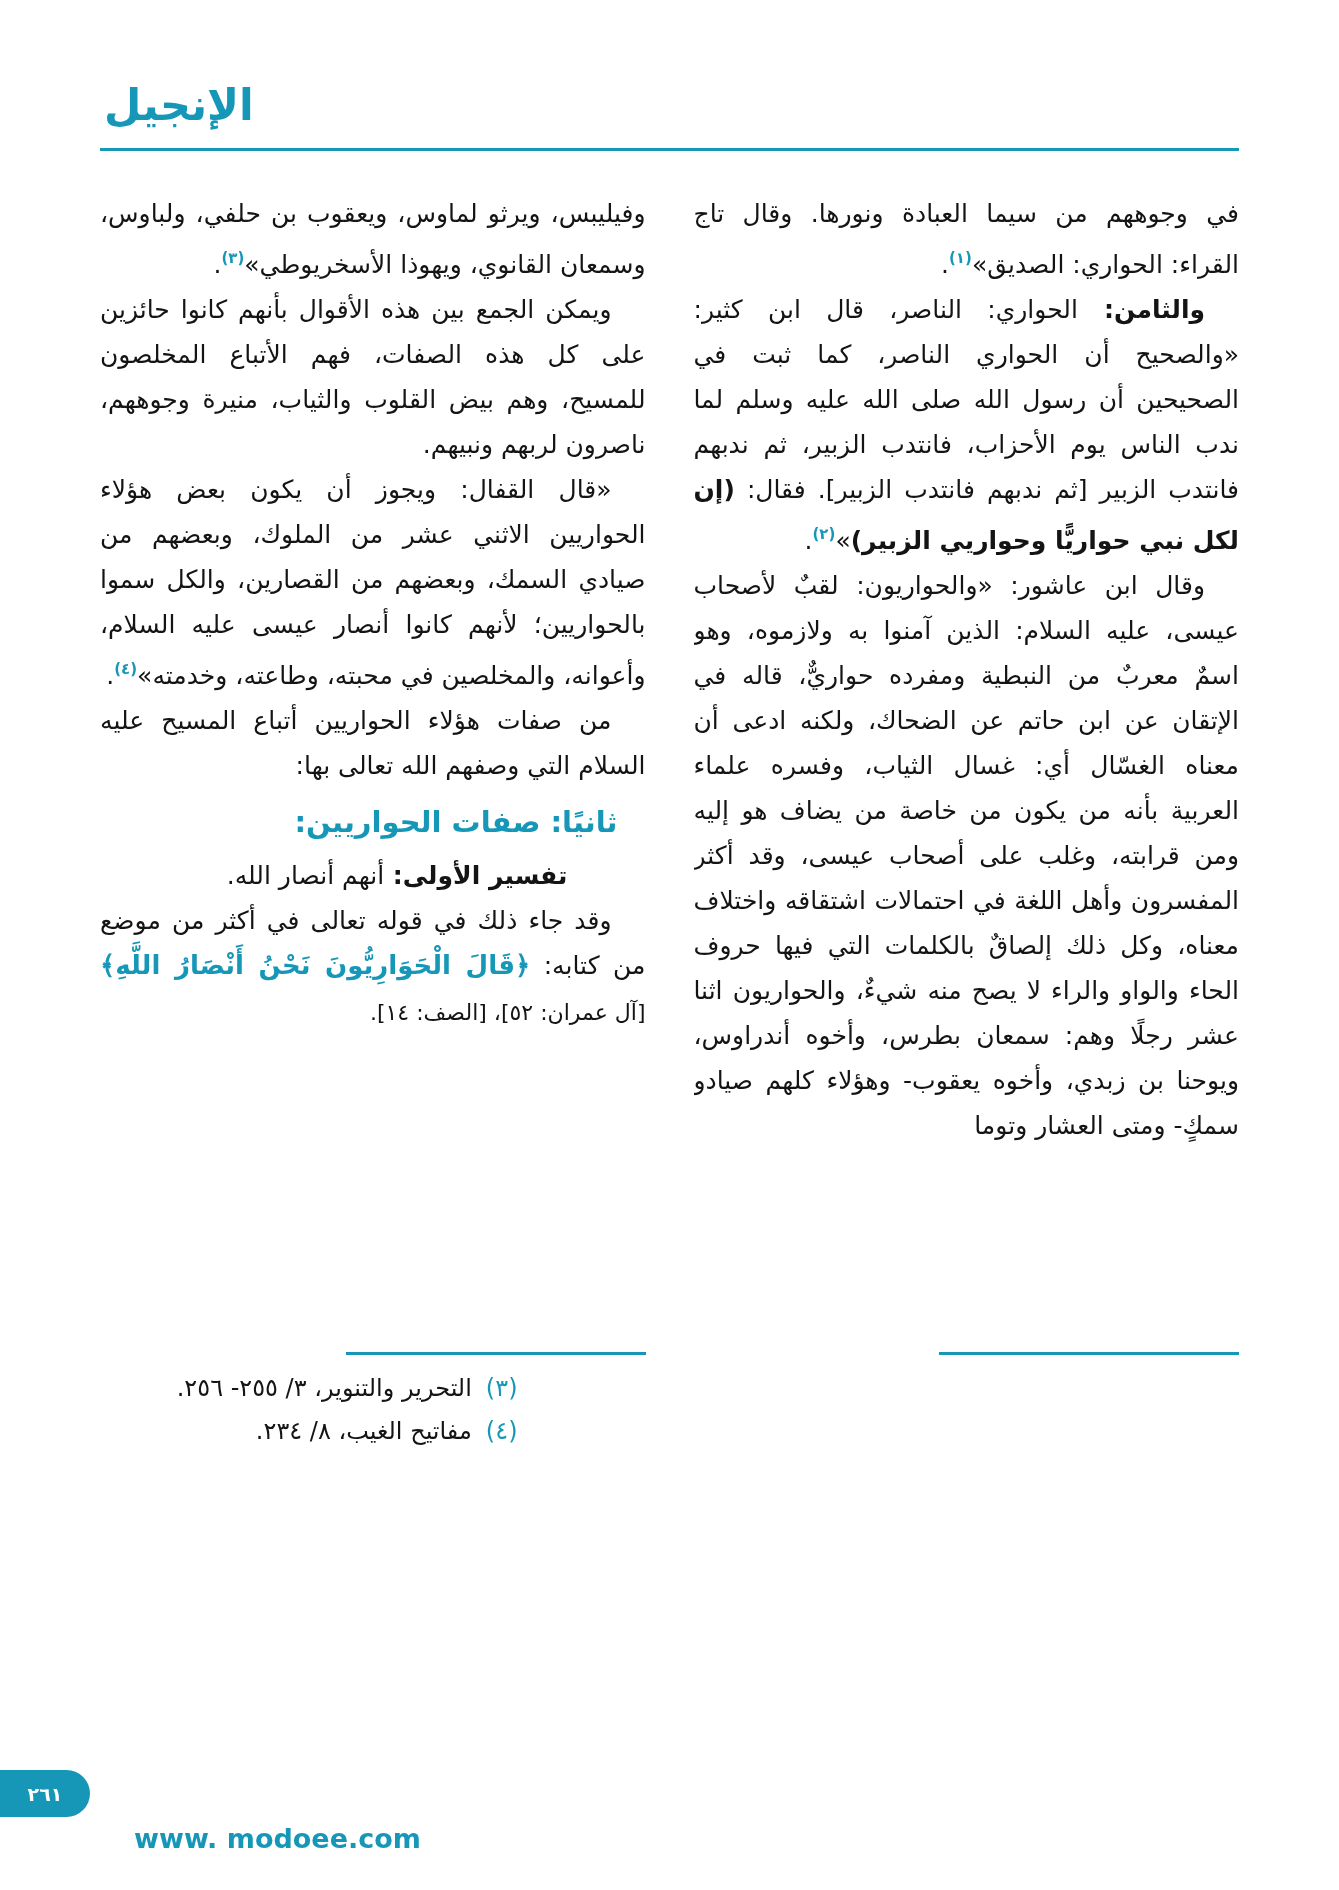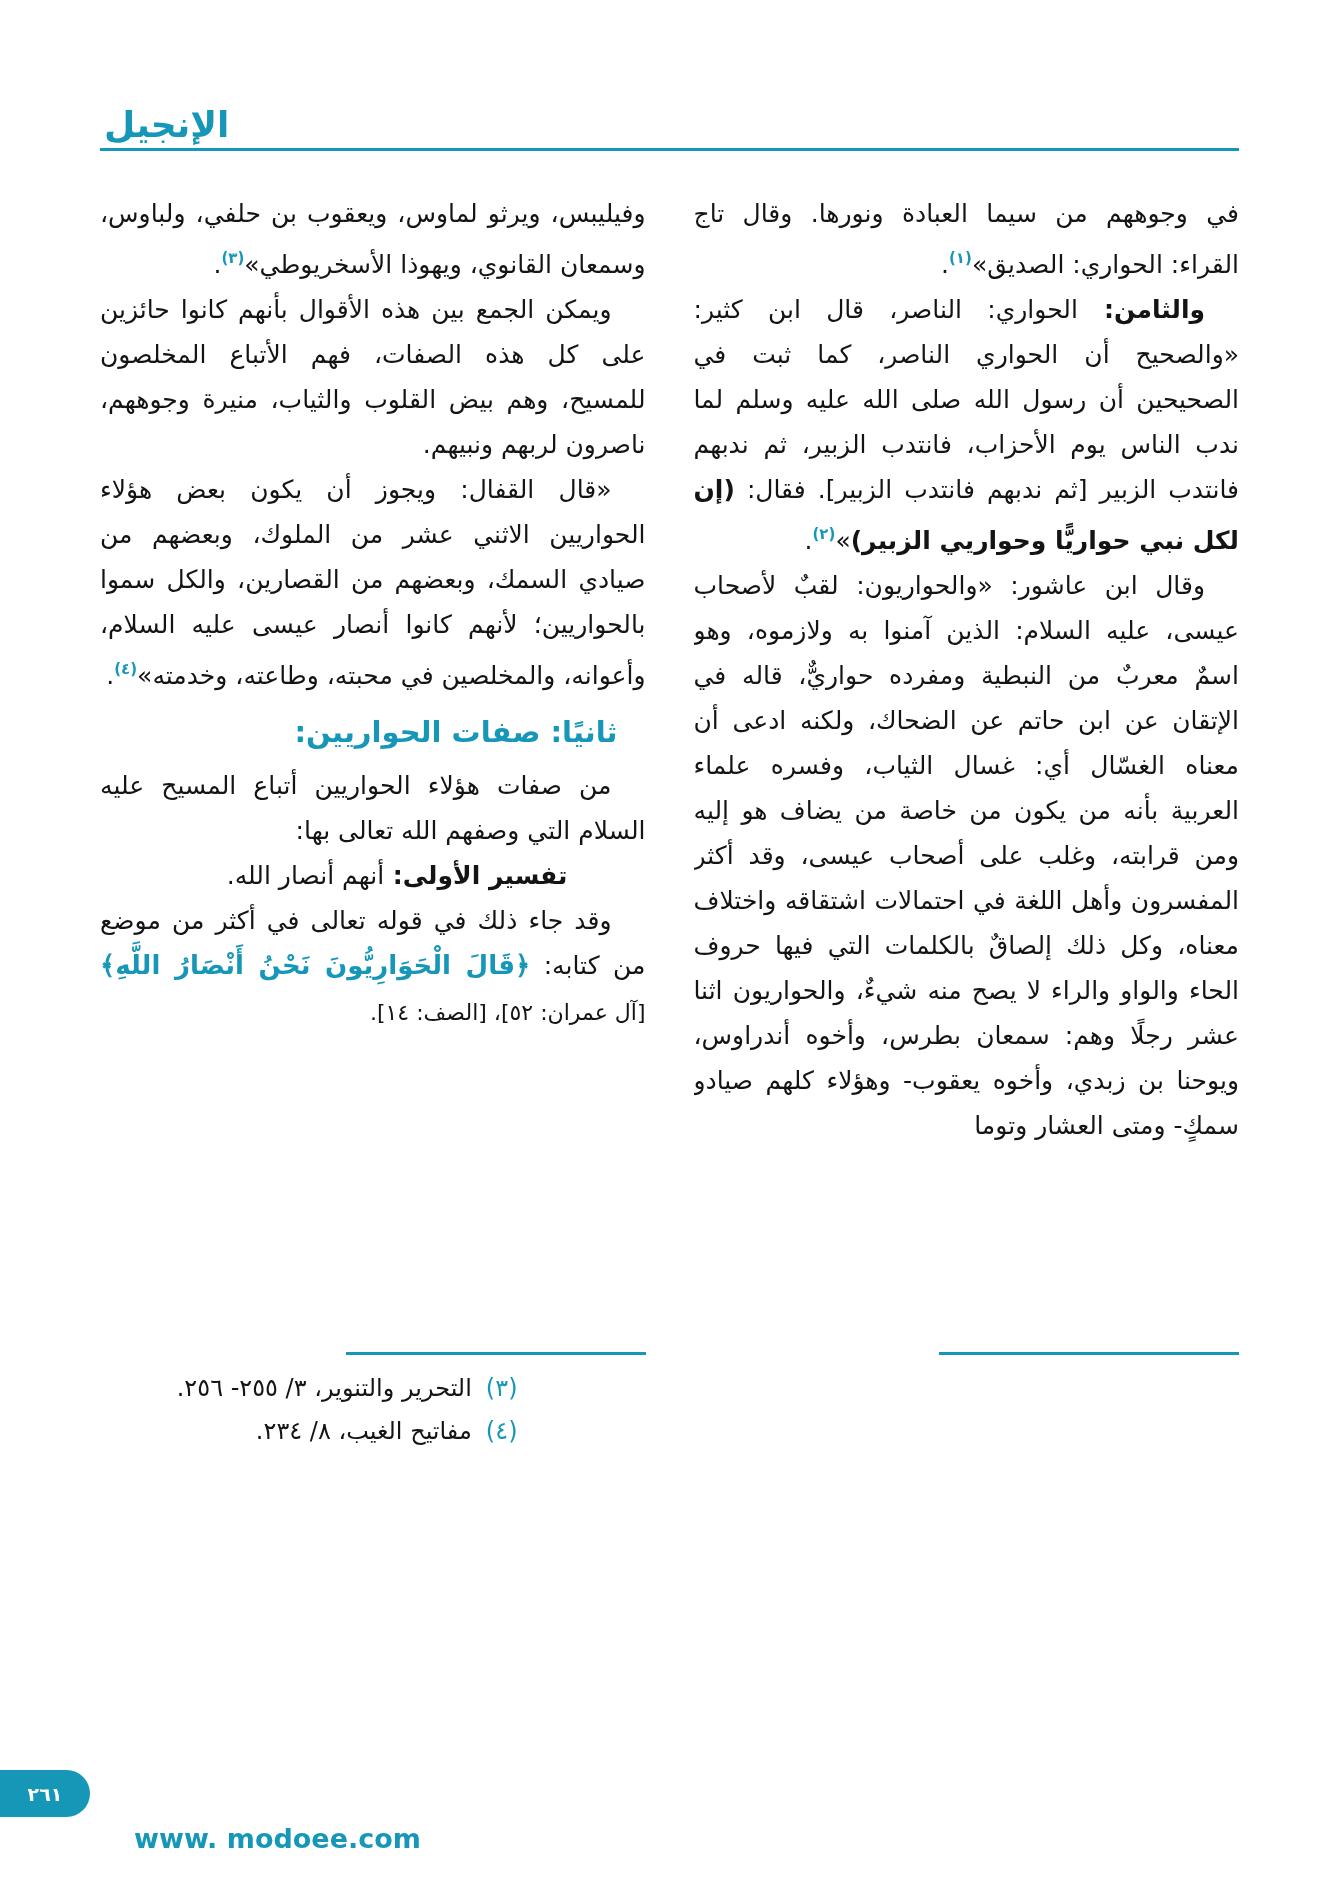--- a/index.html
+++ b/index.html
@@ -13,23 +13,23 @@
     background: #ffffff;
     font-family: "DejaVu Sans", sans-serif;
     color: var(--ink);
     overflow: hidden;
     margin: 0 auto;
   }
 
   
   .header-title {
     position: absolute;
-    top: 104px;
+    top: 80px;
     left: 104px;
-    font-size: 36px;
+    font-size: 43px;
     font-weight: bold;
     color: var(--accent);
   }
   .header-rule {
     position: absolute;
     top: 148px;
     left: 100px;
     width: 1139px;
     height: 3px;
     background: var(--accent);
@@ -143,22 +143,22 @@
   <main class="columns">
     <section class="column" id="col-right">
         <p class="para continuation"><span class="run normal">في وجوههم من سيما العبادة ونورها. وقال تاج القراء: الحواري: الصديق»</span><span class="run sup">(١)</span><span class="run normal">.</span></p>
         <p class="para body"><span class="run bold">والثامن: </span><span class="run normal">الحواري: الناصر، قال ابن كثير: «والصحيح أن الحواري الناصر، كما ثبت في الصحيحين أن رسول الله صلى الله عليه وسلم لما ندب الناس يوم الأحزاب، فانتدب الزبير، ثم ندبهم فانتدب الزبير [ثم ندبهم فانتدب الزبير]. فقال: </span><span class="run bold">(إن لكل نبي حواريًّا وحواريي الزبير)</span><span class="run normal">»</span><span class="run sup">(٢)</span><span class="run normal">.</span></p>
         <p class="para body"><span class="run normal">وقال ابن عاشور: «والحواريون: لقبٌ لأصحاب عيسى، عليه السلام: الذين آمنوا به ولازموه، وهو اسمٌ معربٌ من النبطية ومفرده حواريٌّ، قاله في الإتقان عن ابن حاتم عن الضحاك، ولكنه ادعى أن معناه الغسّال أي: غسال الثياب، وفسره علماء العربية بأنه من يكون من خاصة من يضاف هو إليه ومن قرابته، وغلب على أصحاب عيسى، وقد أكثر المفسرون وأهل اللغة في احتمالات اشتقاقه واختلاف معناه، وكل ذلك إلصاقٌ بالكلمات التي فيها حروف الحاء والواو والراء لا يصح منه شيءٌ، والحواريون اثنا عشر رجلًا وهم: سمعان بطرس، وأخوه أندراوس، ويوحنا بن زبدي، وأخوه يعقوب- وهؤلاء كلهم صيادو سمكٍ- ومتى العشار وتوما</span></p>
       </section>
     <section class="column" id="col-left">
         <p class="para continuation"><span class="run normal">وفيليبس، ويرثو لماوس، ويعقوب بن حلفي، ولباوس، وسمعان القانوي، ويهوذا الأسخريوطي»</span><span class="run sup">(٣)</span><span class="run normal">.</span></p>
         <p class="para body"><span class="run normal">ويمكن الجمع بين هذه الأقوال بأنهم كانوا حائزين على كل هذه الصفات، فهم الأتباع المخلصون للمسيح، وهم بيض القلوب والثياب، منيرة وجوههم، ناصرون لربهم ونبيهم.</span></p>
         <p class="para body"><span class="run normal">«قال القفال: ويجوز أن يكون بعض هؤلاء الحواريين الاثني عشر من الملوك، وبعضهم من صيادي السمك، وبعضهم من القصارين، والكل سموا بالحواريين؛ لأنهم كانوا أنصار عيسى عليه السلام، وأعوانه، والمخلصين في محبته، وطاعته، وخدمته»</span><span class="run sup">(٤)</span><span class="run normal">.</span></p>
+        <p class="para body"><span class="run normal">من صفات هؤلاء الحواريين أتباع المسيح عليه السلام التي وصفهم الله تعالى بها:</span></p>
         <p class="para heading"><span class="run normal">ثانيًا: صفات الحواريين:</span></p>
-        <p class="para body"><span class="run normal">من صفات هؤلاء الحواريين أتباع المسيح عليه السلام التي وصفهم الله تعالى بها:</span></p>
         <p class="para subpoint"><span class="run bold">تفسير الأولى: </span><span class="run normal">أنهم أنصار الله.</span></p>
         <p class="para body"><span class="run normal">وقد جاء ذلك في قوله تعالى في أكثر من موضع من كتابه: </span><span class="run quran">﴿قَالَ الْحَوَارِيُّونَ نَحْنُ أَنْصَارُ اللَّهِ﴾</span><span class="run ref"> [آل عمران: ٥٢]، [الصف: ١٤].</span></p>
       </section>
   </main>
 
   <div class="footnotes-row">
     <section class="fn-block">
       <div class="fn-rule"></div>
     </section>
     <section class="fn-block">

